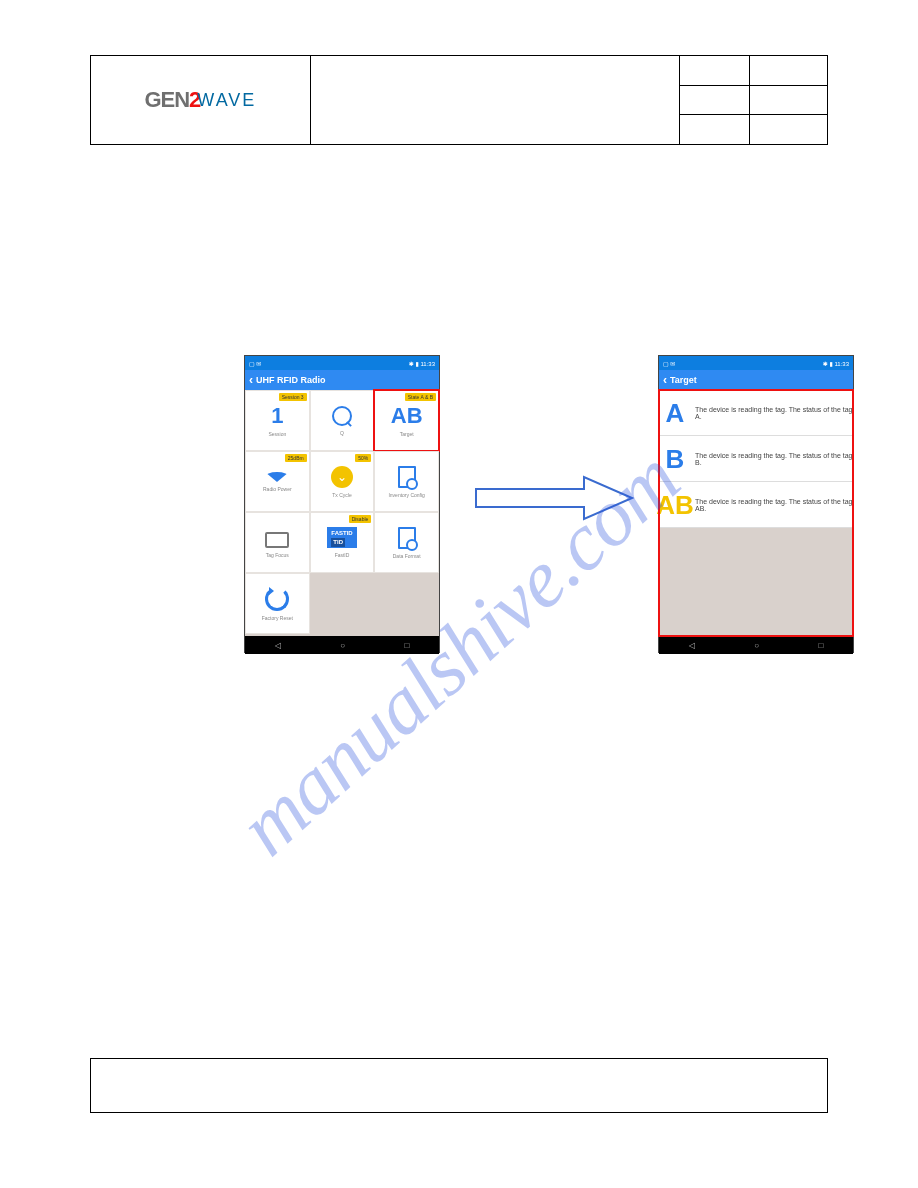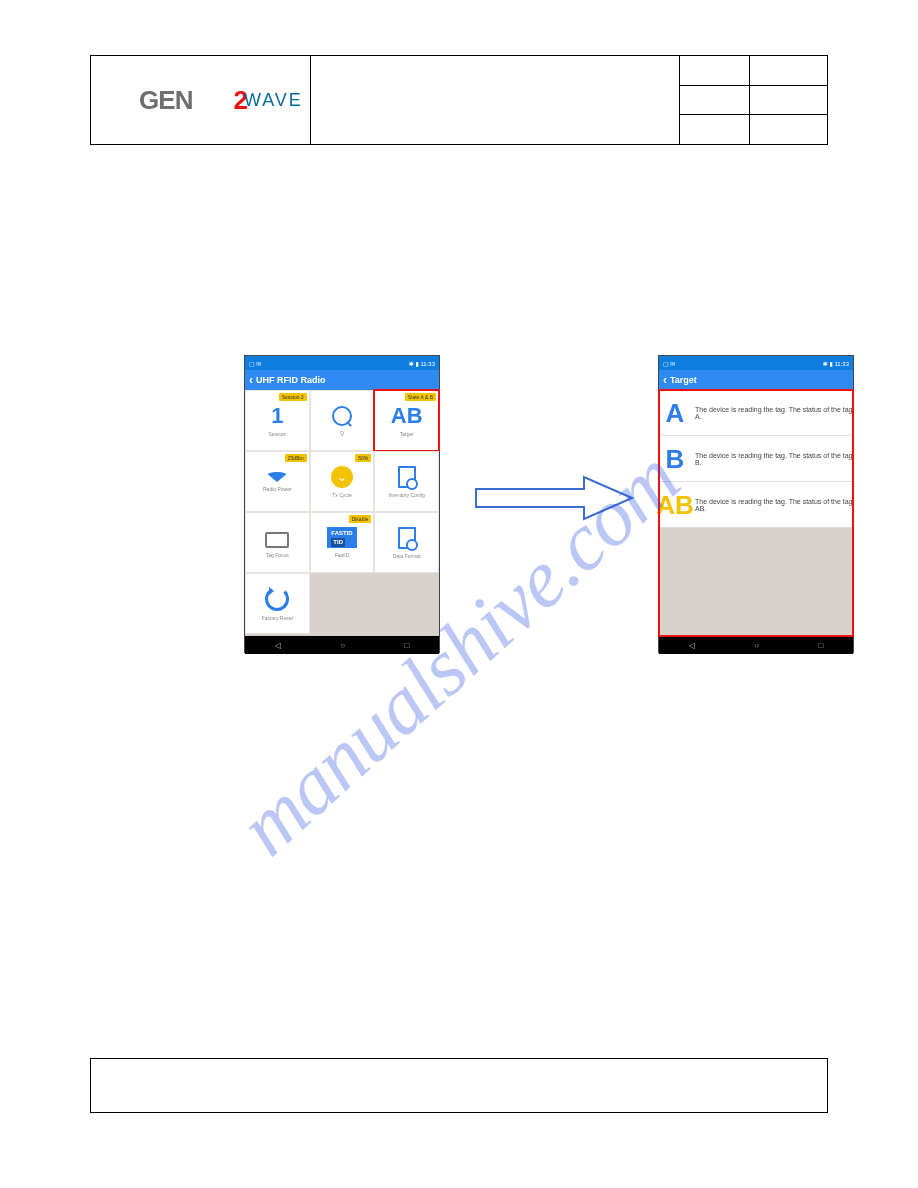--- a/index.html
+++ b/index.html
@@ -31,26 +31,25 @@
   .mid-cell  { width: 370px; }
   .r-cell    { width: 70px; }
   .r2-cell   { width: 78px; }
   .logo-wrap {
     display: flex;
     align-items: center;
     justify-content: center;
     height: 100%;
   }
   .logo-text {
-    font-size: 26px;
+    font-size: 22px;
     font-weight: 700;
     letter-spacing: -1px;
     color: #6f6f6f;
     font-family: Arial, sans-serif;
-    margin-left: 41px;
   }
   .logo-2    { color: #e11; }
   .logo-wave {
     font-size: 18px;
     font-weight: 400;
     letter-spacing: 2px;
     color: #0369a1;
     margin-left: -3px;
   }
   

